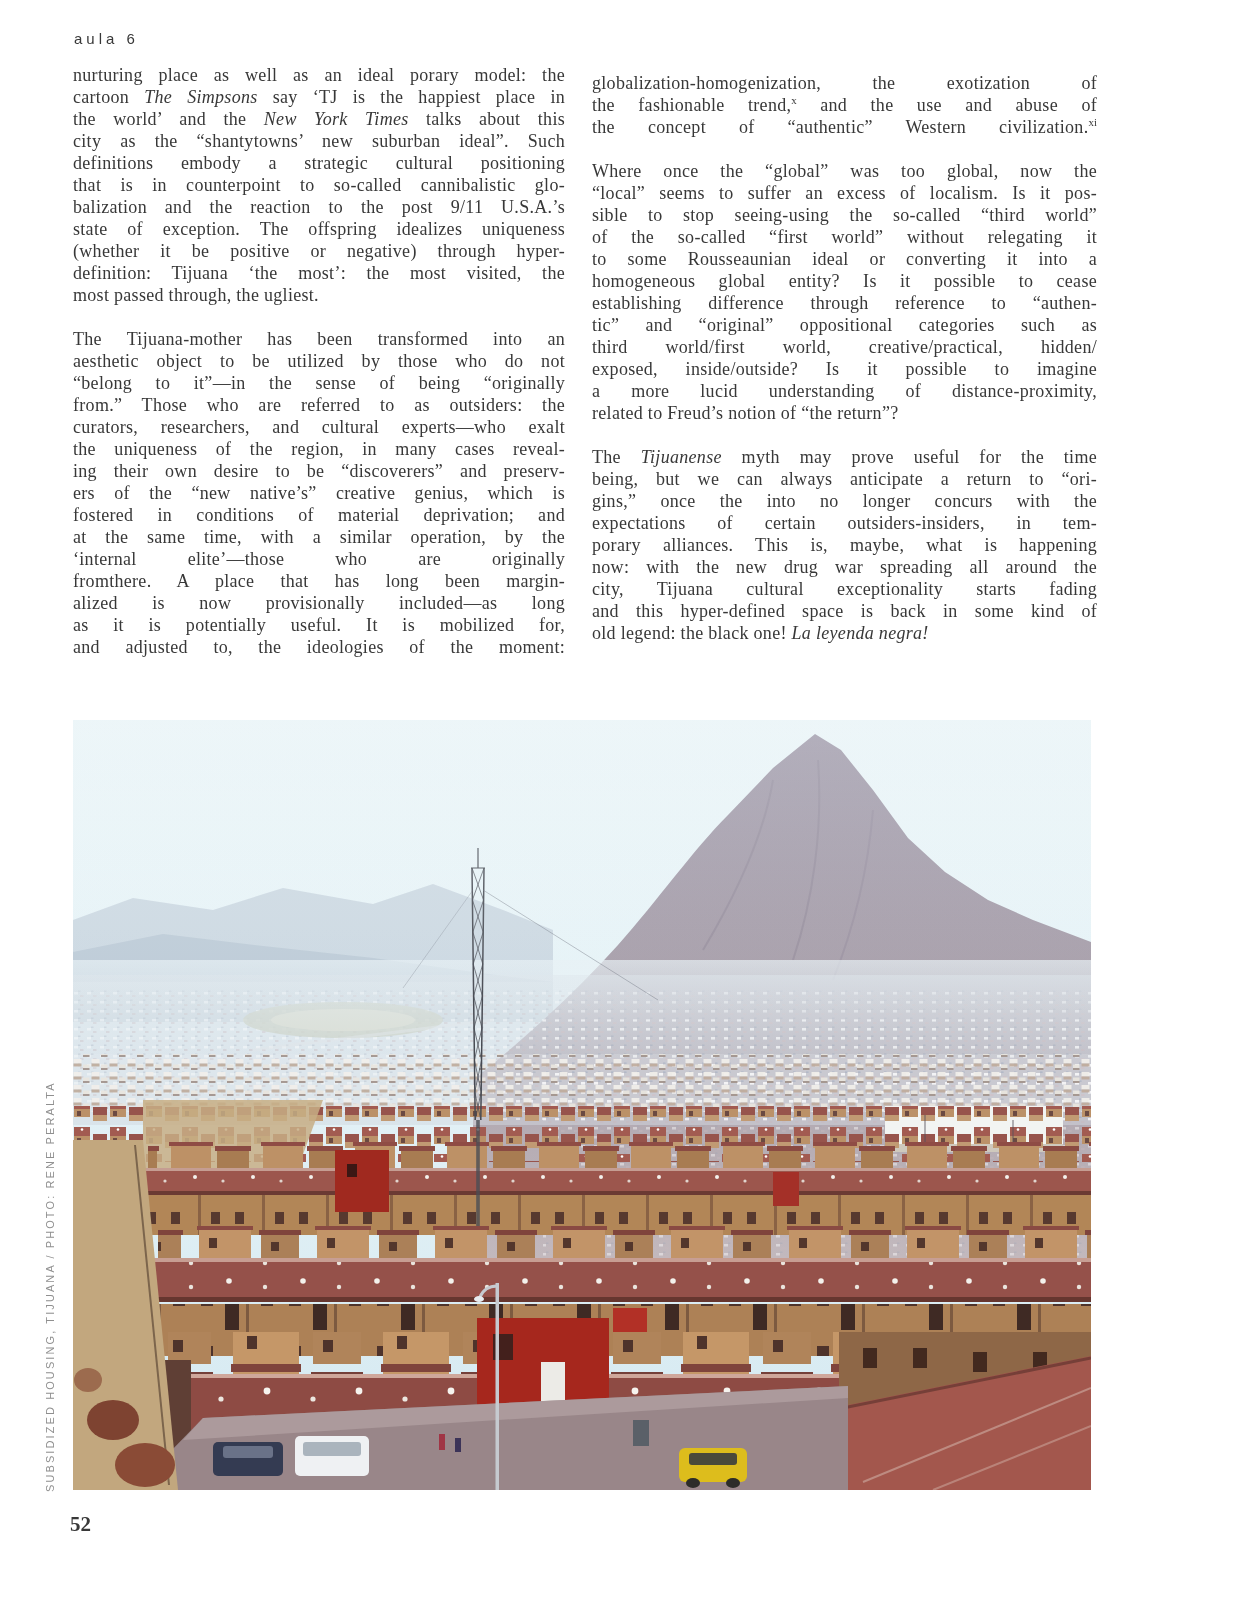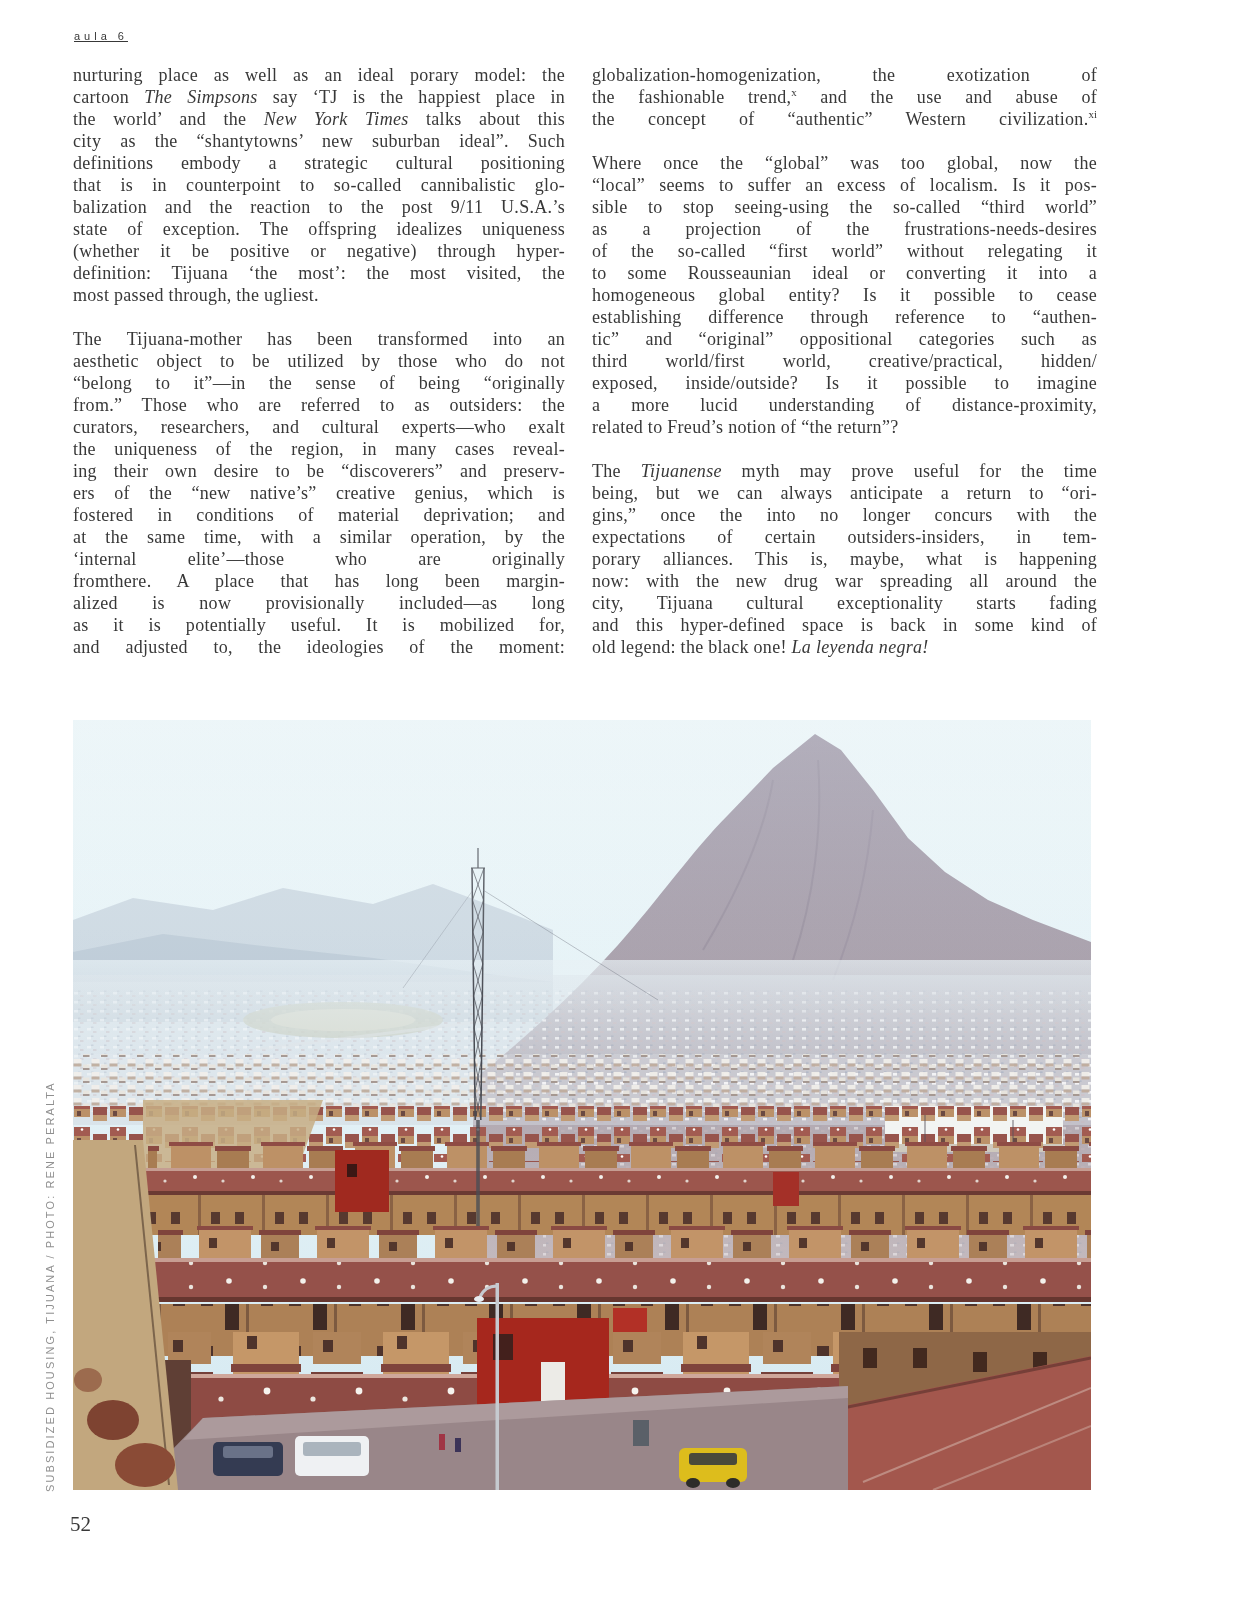--- a/index.html
+++ b/index.html
@@ -1,40 +1,40 @@
 <!DOCTYPE html>
 <html style="--paper: #ffffff; --ink: #383838; --caption_gray: #8f8f8f;"><head>
 <meta charset="utf-8">
 <style>
   html,body{margin:0;padding:0;background:#fff;}
   body{width:1237px;height:1600px;position:relative;overflow:hidden;
        font-family:"Liberation Serif",serif;}
   .page{position:absolute;inset:0;background:var(--paper,#fff);}
   .running-head{position:absolute;left:74px;top:30px;
-    font-family:"Liberation Sans",sans-serif;font-size:11px;letter-spacing:4px;
-    color:var(--ink,#383838);text-decoration:underline;}
+    font-family:"Liberation Sans",sans-serif;font-size:15px;letter-spacing:4px;
+    color:var(--ink,#383838);}
   .col{position:absolute;top:64px;font-size:18px;line-height:22px;
     color:var(--ink,#383838);letter-spacing:0.3px;}
   .col-left{left:73px;width:492px;}
-  .col-right{left:592px;width:505px;}
+  .col-right{left:592px;width:505px;margin-top:8px;}
   .para{margin:0 0 22px 0;}
   .para:last-child{margin-bottom:0;}
   .line{text-align:justify;text-align-last:justify;white-space:normal;}
   .line.last{text-align-last:left;}
   .line i{font-style:italic;}
   .line sup{font-size:11px;line-height:0;vertical-align:super;letter-spacing:0;}
   figure.photo{position:absolute;left:73px;top:720px;width:1018px;height:770px;
     margin:0;padding:0;overflow:hidden;background:#e9f4f8;}
   figure.photo svg{display:block;width:100%;height:100%;}
   .photo-caption{position:absolute;left:44px;top:1076px;height:416px;width:16px;
     writing-mode:vertical-rl;transform:rotate(180deg);
     font-family:"Liberation Sans",sans-serif;font-size:11px;letter-spacing:2.1px;
     color:var(--caption_gray,#8f8f8f);white-space:nowrap;}
   .page-number{position:absolute;left:70px;top:1512px;font-size:21px;
-    color:var(--ink,#383838);}
+    color:var(--ink,#383838);font-weight:bold;}
 </style>
 </head>
 <body>
 
 <div class="page">
 
   <div class="running-head">aula 6</div>
 
   <div class="col col-left">
       <div class="para">
@@ -72,21 +72,20 @@
   <div class="col col-right">
       <div class="para">
         <div class="line">globalization-homogenization, the exotization of</div>
         <div class="line">the fashionable trend,<sup>x</sup> and the use and abuse of</div>
         <div class="line">the concept of “authentic” Western civilization.<sup>xi</sup></div>
       </div>
       <div class="para">
         <div class="line">Where once the “global” was too global, now the</div>
         <div class="line">“local” seems to suffer an excess of localism. Is it pos-</div>
         <div class="line">sible to stop seeing-using the so-called “third world”</div>
-        <div class="line">as a projection of the frustrations-needs-desires</div>
         <div class="line">of the so-called “first world” without relegating it</div>
         <div class="line">to some Rousseaunian ideal or converting it into a</div>
         <div class="line">homogeneous global entity? Is it possible to cease</div>
         <div class="line">establishing difference through reference to “authen-</div>
         <div class="line">tic” and “original” oppositional categories such as</div>
         <div class="line">third world/first world, creative/practical, hidden/</div>
         <div class="line">exposed, inside/outside?  Is it possible to imagine</div>
         <div class="line">a more lucid understanding of distance-proximity,</div>
         <div class="line last">related to Freud’s notion of “the return”?</div>
       </div>

